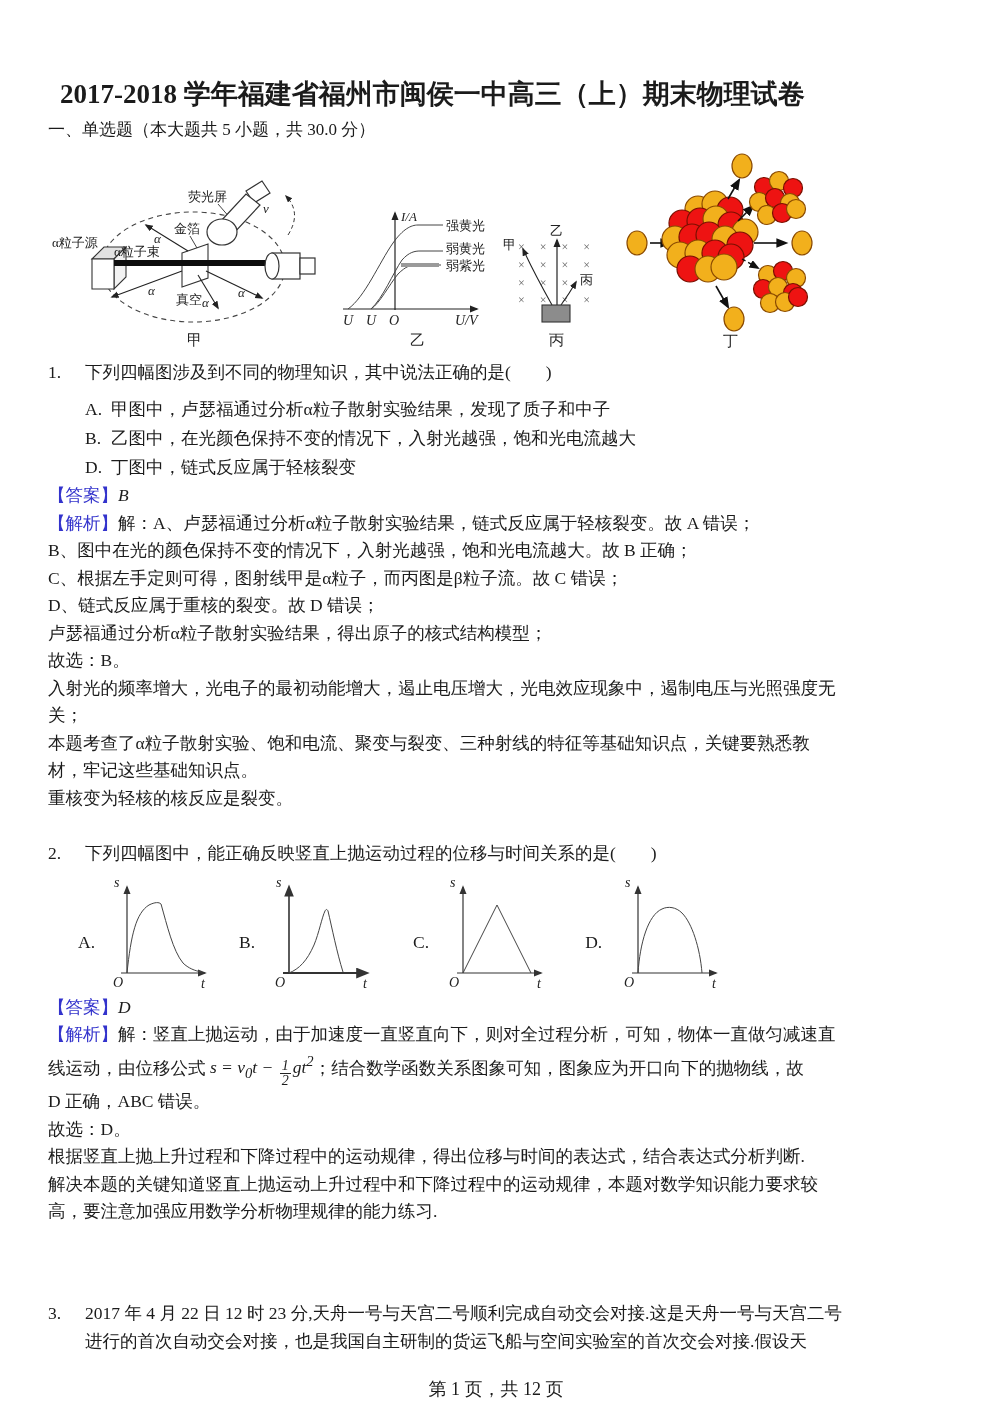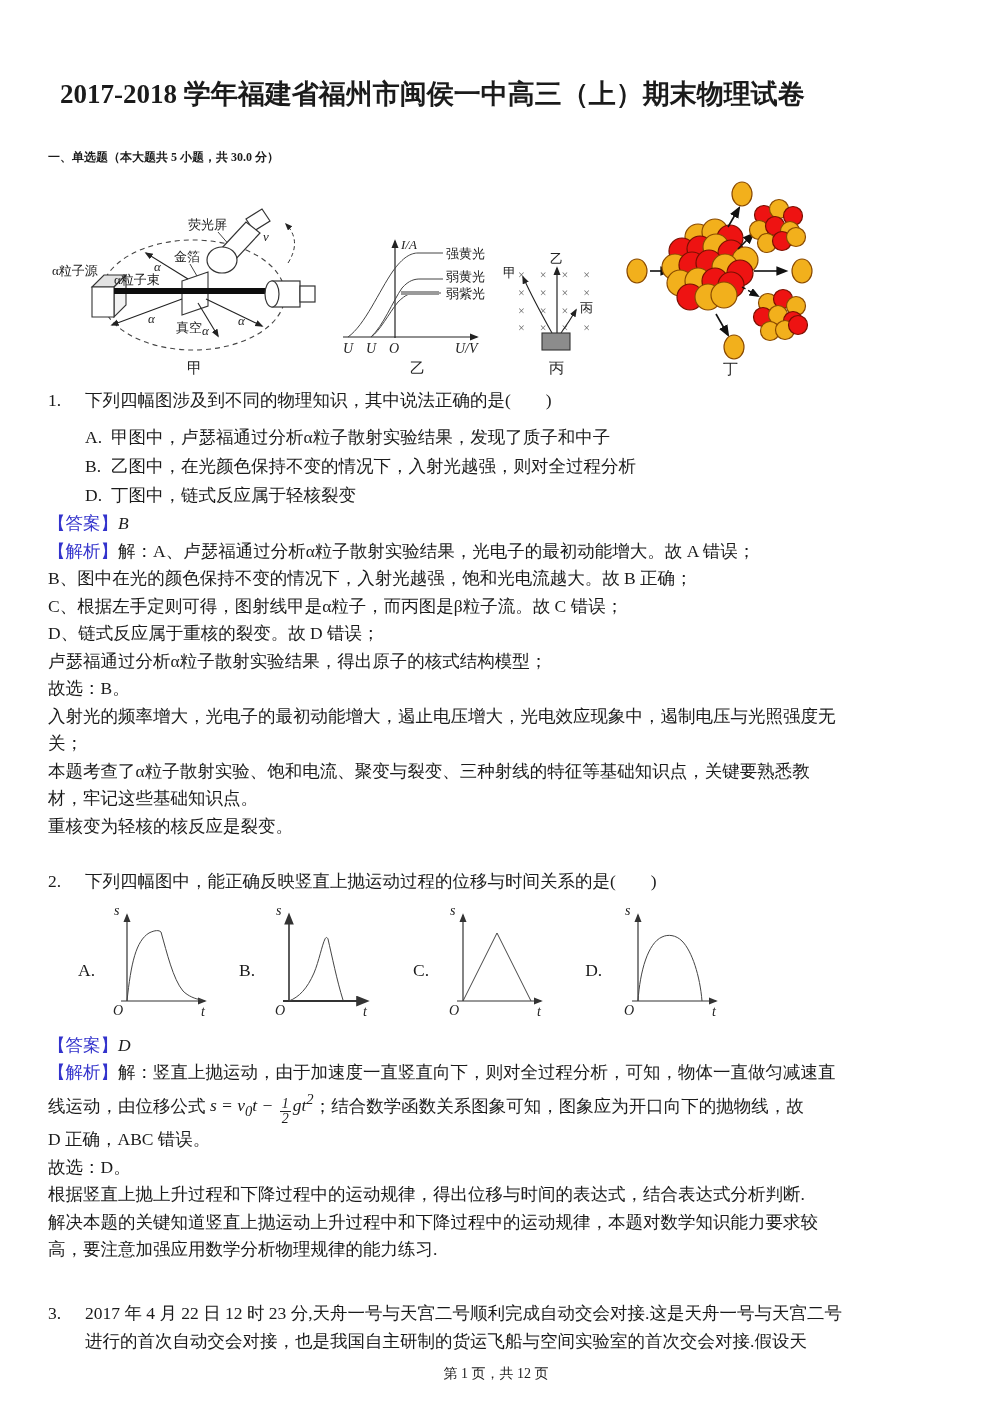--- a/index.html
+++ b/index.html
@@ -6,21 +6,21 @@
   body{
     width:992px;height:1403px;position:relative;background:#ffffff;overflow:hidden;
     font-family:"Liberation Serif","DejaVu Serif",serif;
     font-size:17.5px;line-height:27.5px;color:#1b1b1b;
   }
   .page{padding:76px 150px 0 48px;}
   h1.title{
     margin:0 0 0 12px;font-size:27px;line-height:36px;font-weight:bold;
     font-family:"Liberation Serif","DejaVu Serif",serif;white-space:nowrap;
   }
-  .section-head{margin-top:32px;font-weight:bold;font-size:12px;}
+  .section-head{margin-top:4px;font-weight:normal;font-size:17px;}
   
   .figstrip{position:relative;height:206px;margin-top:3px;}
   .figstrip svg{position:absolute;top:0;}
   svg text{font-family:"Liberation Serif","DejaVu Serif",serif;fill:#222;}
   .t13{font-size:13px;} .t14{font-size:14px;}
   .cap{font-size:15px;}
   .it{font-style:italic;}
   .thin{stroke:#444;stroke-width:1;fill:none;}
   .ballY{fill:var(--ball_yellow);stroke:#8a4a00;stroke-width:1.2;}
   .ballR{fill:var(--ball_red);stroke:#7a1000;stroke-width:1.2;}
@@ -37,21 +37,21 @@
   .ansletter{font-style:italic;}
   p.al{margin:0;}
   .q2row{display:flex;align-items:center;margin:4px 0 0 22px;height:122px;}
   .glabel{position:relative;top:10px;}
   
   .frac{display:inline-block;vertical-align:-0.85em;text-align:center;line-height:1.02;font-size:0.8em;font-style:italic;padding:0 2px;}
   .frac .num{display:block;border-bottom:1.3px solid #222;padding:0 2px;}
   .frac .den{display:block;}
   .math{font-style:italic;}
   .q3wrap{position:absolute;left:48px;right:150px;top:1300px;}
-  .footer{position:absolute;left:0;right:0;bottom:16px;text-align:center;font-size:14px;}
+  .footer{position:absolute;left:0;right:0;bottom:0;text-align:center;font-size:18px;}
 </style>
 </head>
 <body>
 
 <div class="page">
 
   <h1 class="title">2017-2018 学年福建省福州市闽侯一中高三（上）期末物理试卷</h1>
   <div class="section-head">一、单选题（本大题共 5 小题，共 30.0 分）</div>
 
   <div class="figstrip">
@@ -208,28 +208,28 @@
       <text class="cap" x="111" y="199">丁</text>
     </svg>
   </div>
 
   <div class="q" style="margin-top:6px;">
     <span class="qnum">1.</span>
     <div class="qbody">
       <div>下列四幅图涉及到不同的物理知识，其中说法正确的是(　　)</div>
       <div class="opts">
         <div class="opt"><span class="optkey">A.</span><span>甲图中，卢瑟福通过分析α粒子散射实验结果，发现了质子和中子</span></div>
-        <div class="opt"><span class="optkey">B.</span><span>乙图中，在光颜色保持不变的情况下，入射光越强，则对全过程分析</span></div>
+        <div class="opt"><span class="optkey">B.</span><span>乙图中，在光颜色保持不变的情况下，入射光越强，饱和光电流越大</span></div>
         <div class="opt"><span class="optkey">D.</span><span>丁图中，链式反应属于轻核裂变</span></div>
       </div>
     </div>
   </div>
 
   <p class="al ansline"><span class="blue">【答案】</span><span class="ansletter">B</span></p>
-  <p class="al"><span class="blue">【解析】</span><span>解：A、卢瑟福通过分析α粒子散射实验结果，光电子的最初动能增大。故 A 错误；</span></p>
+  <p class="al"><span class="blue">【解析】</span><span>解：A、卢瑟福通过分析α粒子散射实验结果，链式反应属于轻核裂变。故 A 错误；</span></p>
   <p class="al">B、图中在光的颜色保持不变的情况下，入射光越强，饱和光电流越大。故 B 正确；</p>
   <p class="al">C、根据左手定则可得，图射线甲是α粒子，而丙图是β粒子流。故 C 错误；</p>
   <p class="al">D、链式反应属于重核的裂变。故 D 错误；</p>
   <p class="al">卢瑟福通过分析α粒子散射实验结果，得出原子的核式结构模型；</p>
   <p class="al">故选：B。</p>
   <p class="al">入射光的频率增大，光电子的最初动能增大，遏止电压增大，光电效应现象中，遏制电压与光照强度无关；</p>
   <p class="al">本题考查了α粒子散射实验、饱和电流、聚变与裂变、三种射线的特征等基础知识点，关键要熟悉教材，牢记这些基础知识点。</p>
   <p class="al">重核变为轻核的核反应是裂变。</p>
 
   <div class="q" style="margin-top:28px;">
@@ -295,21 +295,21 @@
         </defs>
       <line x1="22" y1="100" x2="22" y2="14" stroke="#333" stroke-width="1.2" marker-end="url(#g4)"></line>
       <line x1="16" y1="100" x2="100" y2="100" stroke="#333" stroke-width="1.2" marker-end="url(#g4)"></line>
       <path class="thin" stroke="#555" d="M22,100 C24,70 32,42 46,36 C52,33 60,34 66,40 C76,50 84,75 86,100"></path>
       <text class="t14 it" x="9" y="14">s</text>
       <text class="t14 it" x="8" y="114">O</text>
       <text class="t14 it" x="96" y="115">t</text>
     </svg>
   </div>
 
-  <p class="al ansline" style="margin-top:10px;"><span class="blue">【答案】</span><span class="ansletter">D</span></p>
+  <p class="al ansline" style=""><span class="blue">【答案】</span><span class="ansletter">D</span></p>
   <p class="al"><span class="blue">【解析】</span><span>解：竖直上抛运动，由于加速度一直竖直向下，则对全过程分析，可知，物体一直做匀减速直线运动，由位移公式 </span><span class="math"><span>s = v</span><sub>0</sub><span>t − </span><span class="frac"><span class="num">1</span><span class="den">2</span></span><span>gt</span><sup>2</sup></span><span>；结合数学函数关系图象可知，图象应为开口向下的抛物线，故</span></p>
   <p class="al">D 正确，ABC 错误。</p>
   <p class="al">故选：D。</p>
   <p class="al">根据竖直上抛上升过程和下降过程中的运动规律，得出位移与时间的表达式，结合表达式分析判断.</p>
   <p class="al">解决本题的关键知道竖直上抛运动上升过程中和下降过程中的运动规律，本题对数学知识能力要求较高，要注意加强应用数学分析物理规律的能力练习.</p>
 
 </div>
 
 <div class="q3wrap">
   <div class="q">

